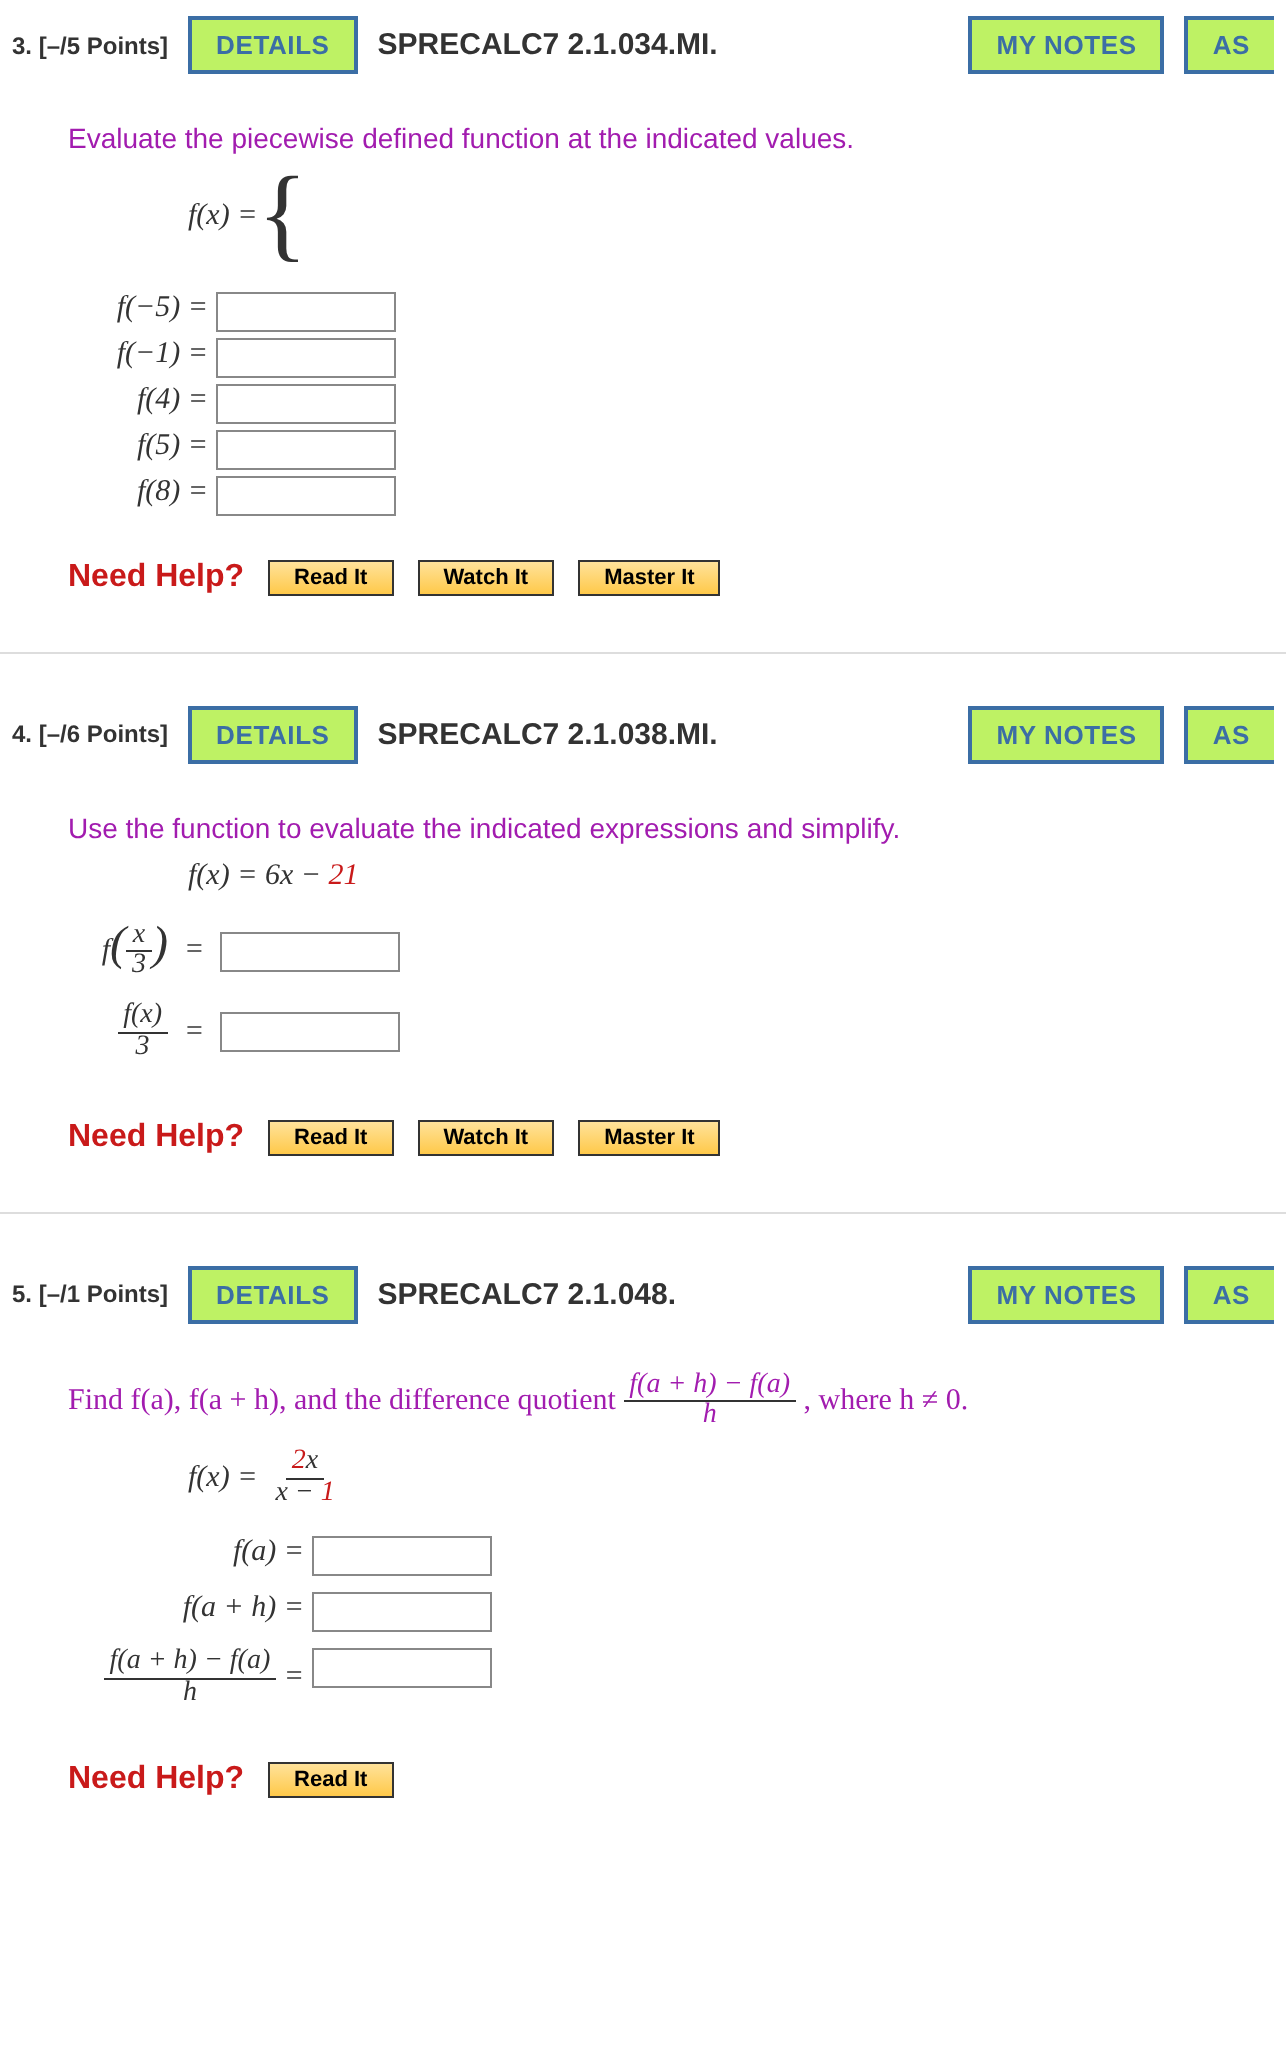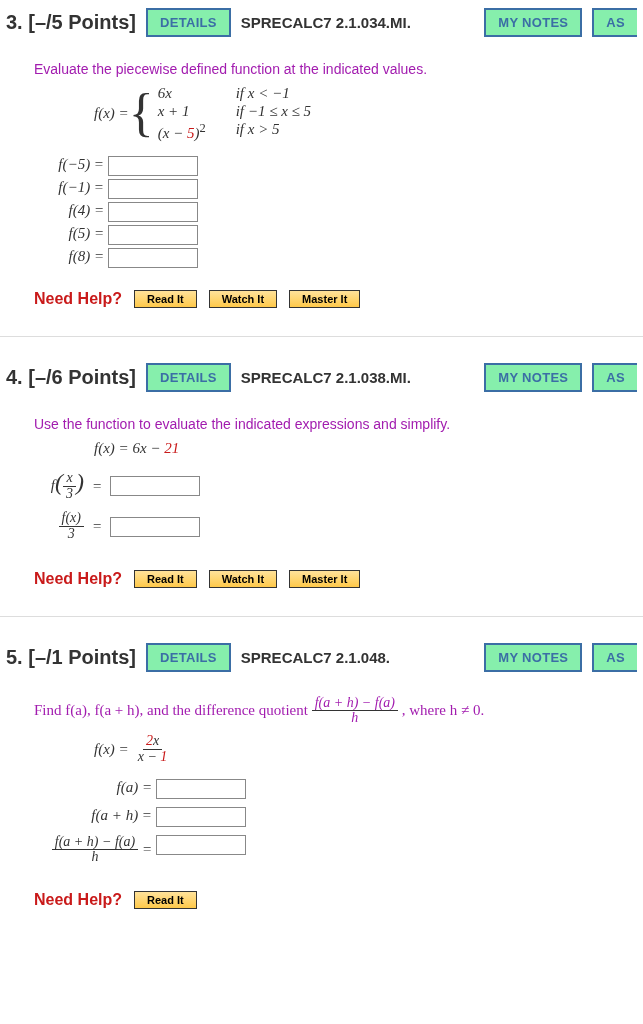--- a/index.html
+++ b/index.html
@@ -1,20 +1,20 @@
 <!DOCTYPE html>
 <html><head>
   <meta charset="utf-8">
   <style>
     * { box-sizing: border-box; margin: 0; padding: 0; }
     body { font-family: Arial, Helvetica, sans-serif; font-size: 14px; color: #333; background: #fff; width: 643px; }
     .question { border-bottom: 1px solid #ddd; margin-bottom: 18px; }
     .qheader { display: flex; align-items: center; padding: 8px 6px 12px 6px; gap: 10px; }
-    .qpoints { font-weight: bold; color: #333; font-size: 20px; }
-    .btn { border: 2px solid #3b6ea5; color: #3b6ea5; background: #86efac; padding: 5px 12px; font-weight: bold; font-size: 13px; letter-spacing: .3px; cursor: pointer; }
+    .qpoints { font-weight: bold; color: #333; font-size: 12px; }
+    .btn { border: 2px solid #3b6ea5; color: #3b6ea5; background: #bef264; padding: 5px 12px; font-weight: bold; font-size: 13px; letter-spacing: .3px; cursor: pointer; }
     .srctext { font-weight: bold; color: #333; font-size: 15px; }
     .spacer { flex: 1; }
     .btn.partial { border-right: none; }
     .qbody { padding: 12px 34px 28px 34px; }
     .instruction { color: #a21caf; margin-bottom: 8px; font-size: 14px; }
     .math { font-family: 'Times New Roman', Times, serif; font-style: italic; font-size: 15px; }
     .piecewise { display: flex; align-items: center; margin: 8px 0 14px 60px; }
     .brace { font-size: 52px; font-family: 'Times New Roman', serif; line-height: 0.9; margin-right: 4px; }
     .cases { display: flex; gap: 30px; }
     .col { display: flex; flex-direction: column; gap: 1px; }
@@ -48,32 +48,20 @@
     <span class="srctext">SPRECALC7 2.1.034.MI.</span>
     <span class="spacer"></span>
     <button class="btn">MY NOTES</button>
     <button class="btn partial">AS</button>
   </div>
   <div class="qbody">
     <p class="instruction">Evaluate the piecewise defined function at the indicated values.</p>
     <div class="piecewise">
       <span class="math">f(x) = </span>
       <span class="brace">{</span>
-      <div class="cases">
-        <div class="col">
-          <span class="casecell"><span>6x</span></span>
-          <span class="casecell"><span>x + 1</span></span>
-          <span class="casecell"><span>(x − </span><span class="red">5</span><span>)</span><sup class="nonitalic">2</sup></span>
-        </div>
-        <div class="col">
-          <span class="casecell">if x &lt; −1</span>
-          <span class="casecell">if −1 ≤ x ≤ 5</span>
-          <span class="casecell">if x &gt; 5</span>
-        </div>
-      </div>
     </div>
     <div class="evalrows">
       <div class="evalrow">
           <span class="label">f(−5)  =</span>
           <input class="textin" style="">
         </div>
       <div class="evalrow">
           <span class="label">f(−1)  =</span>
           <input class="textin" style="">
         </div>

